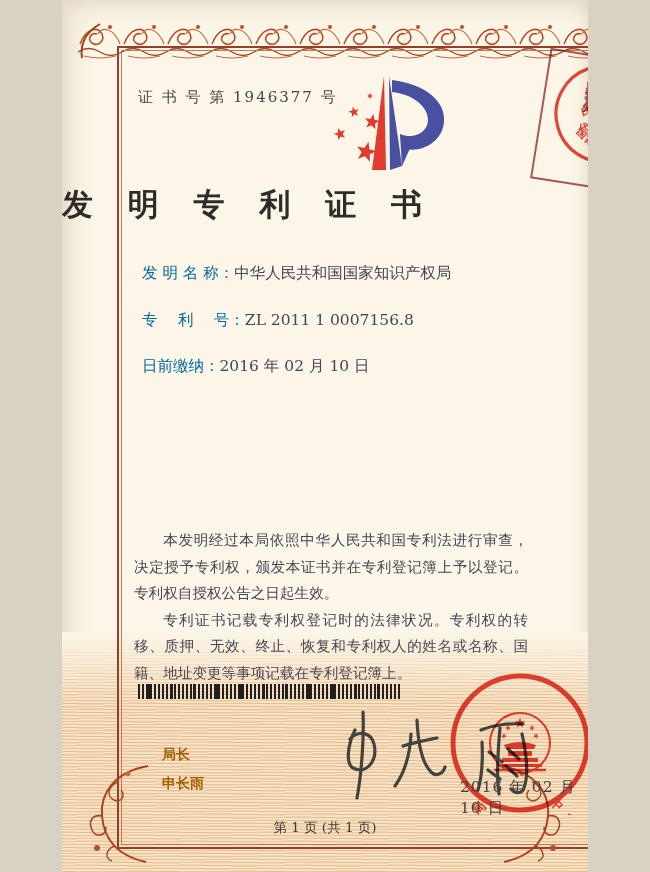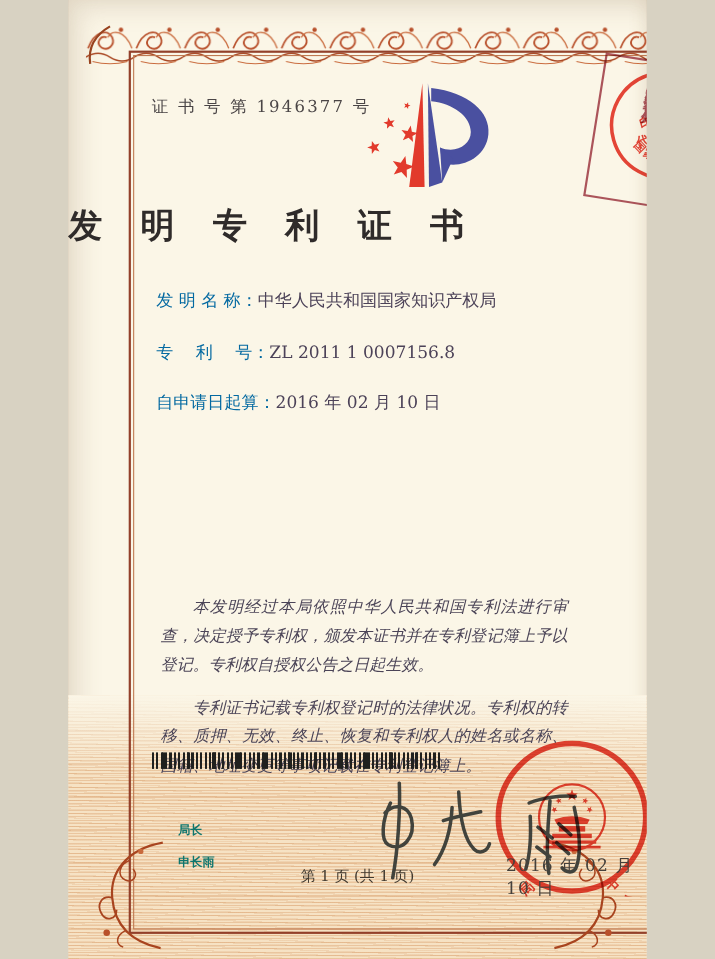--- a/index.html
+++ b/index.html
@@ -39,31 +39,31 @@
     font-size:15px; letter-spacing:2px; color:#4a4546;}
   .logo{ position:absolute; left:252px; top:70px; width:146px; height:108px; z-index:2;}
   .title{ position:absolute; left:0; right:0; top:184px; z-index:2;
     text-align:left; font-size:31px; font-weight:bold; color:#2f2b2a; letter-spacing:12px;}
   .fields{ position:absolute; left:80px; top:263px; right:60px; z-index:2;}
   .field-row{ height:46.5px; font-size:15.5px; color:#3e3948; white-space:nowrap;}
   .field-row .lbl{ color:#0369a1;}
   .field-row .val{ color:#4c4258;}
   .body-text{ position:absolute; left:72px; right:60px; top:527px; z-index:2;
     font-size:14.6px; line-height:26.5px; color:#4b4457; text-align:justify;}
-  .body-text p{ margin:12px; text-indent:2em;font-style:italic;}
+  .body-text p{ margin:0; text-indent:2em;}
   .barcode{ position:absolute; left:76px; top:684px; width:262px; height:15px; z-index:2;
     background-image:
       repeating-linear-gradient(90deg,#20201e 0 2px, transparent 2px 4px),
       repeating-linear-gradient(90deg, transparent 0 9px, #20201e 9px 12px, transparent 12px 23px);
   }
   .director{ position:absolute; left:100px; top:740px; z-index:2;
     font-family:"DejaVu Sans","Liberation Sans",sans-serif; font-weight:700;
-    font-size:11px; color:#0f766e; line-height:29px;}
+    font-size:14px; color:#a16207; line-height:29px;}
   .signature{ position:absolute; left:258px; top:704px; width:236px; height:100px; z-index:2;}
-  .page-footer{ position:absolute; left:0; right:0; top:788px; z-index:2;
+  .page-footer{ position:absolute; left:0; right:0; top:819px; z-index:2;
     text-align:center; font-size:13.5px; color:#40392f;}
   
   .seal{ mix-blend-mode:multiply; opacity:.93;}
   .tax-seal{ position:absolute; left:490px; top:62px; width:104px; height:104px; z-index:3;
     transform:rotate(-16deg);}
   .corner-seal{ position:absolute; right:-16px; top:52px; width:64px; height:132px; z-index:3;
     transform:rotate(9deg);
     border:2.5px solid #a84a57; padding:5px 3px; box-sizing:border-box;
     writing-mode:vertical-rl; text-orientation:upright;
     font-size:16px; letter-spacing:4px; color:#a84a57; font-weight:bold; line-height:20px;}
@@ -140,21 +140,21 @@
   <div class="title">发 明 专 利 证 书</div>
 
   <div class="fields">
     <div class="field-row">
       <span class="lbl">发 明 名 称：</span><span class="val">中华人民共和国国家知识产权局</span>
     </div>
     <div class="field-row">
       <span class="lbl">专　 利 　号：</span><span class="val">ZL 2011 1 0007156.8</span>
     </div>
     <div class="field-row">
-      <span class="lbl">自申请日起算：</span><span class="val">2016 年 02 月 10 日</span>
+      <span class="lbl">日前缴纳：</span><span class="val">2016 年 02 月 10 日</span>
     </div>
   </div>
 
   <div class="body-text">
     <p>本发明经过本局依照中华人民共和国专利法进行审查，决定授予专利权，颁发本证书并在专利登记簿上予以登记。专利权自授权公告之日起生效。</p>
     <p>专利证书记载专利权登记时的法律状况。专利权的转移、质押、无效、终止、恢复和专利权人的姓名或名称、国籍、地址变更等事项记载在专利登记簿上。</p>
   </div>
 
   <div class="barcode"></div>
 

